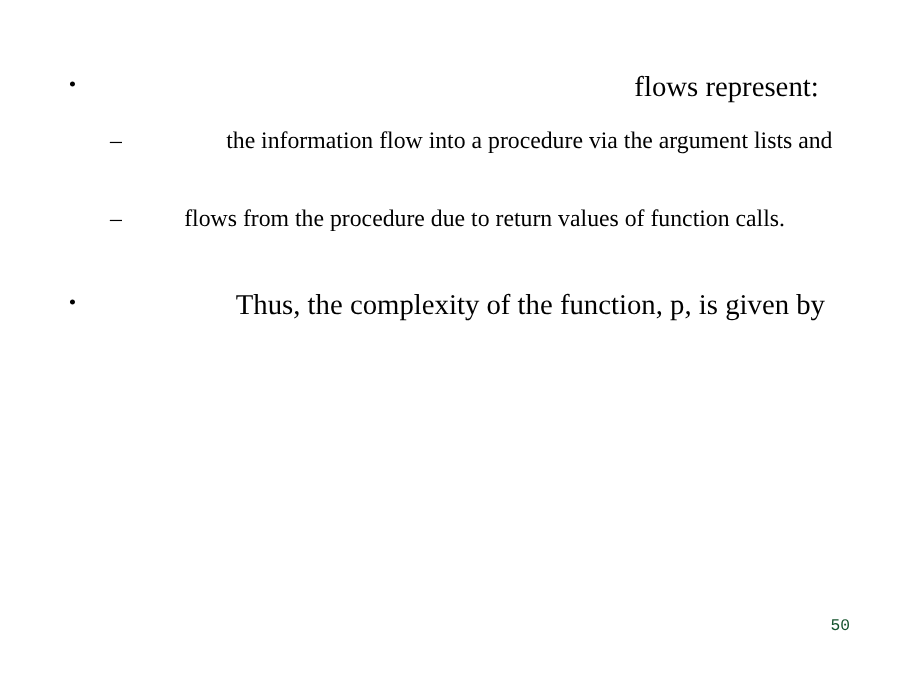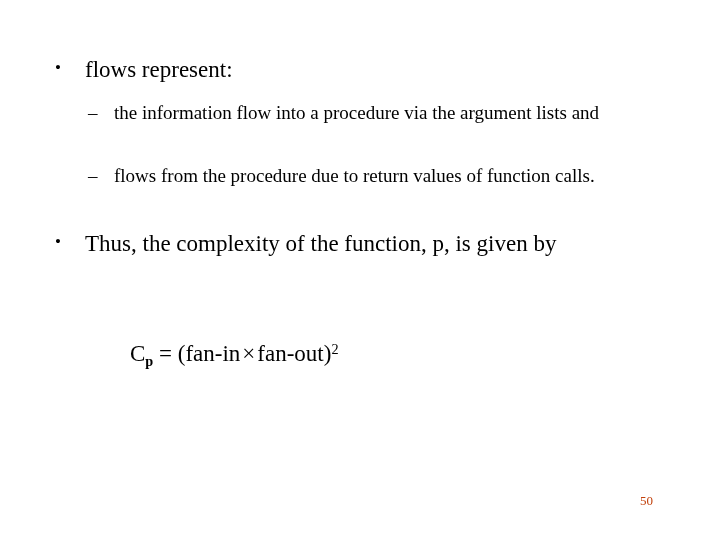--- a/index.html
+++ b/index.html
@@ -31,20 +31,21 @@
   .bullet-marker {
     flex: 0 0 auto;
     color: #000;
     line-height: 1.22;
   }
 
   .bullet-text {
     flex: 1 1 auto;
     line-height: 1.22;
     color: #000;
+    text-align: right;
   }
 
   
   .level1 {
     font-size: 23px;
   }
   .level1 .bullet-marker {
     font-size: 17px;
     width: 30px;
     padding-top: 2px;
@@ -107,24 +108,24 @@
   .mul {
     padding: 0 2px;
   }
 
   
   .page-number {
     position: absolute;
     left: 640px;
     top: 493px;
     width: 40px;
-    text-align: left;
-    font-family: Liberation Serif, serif;
+    text-align: right;
+    font-family: Liberation Mono, monospace;
     font-size: 13px;
-    color: #c2410c;
+    color: #14532d;
   }
 </style>
 </head>
 <body>
 
 <div class="slide">
 
   <div class="bullet-block level1" id="blk-flows-represent">
     <span class="bullet-marker">•</span>
     <span class="bullet-text">flows represent:</span>
@@ -138,21 +139,16 @@
   <div class="bullet-block level2" id="blk-sub-return">
     <span class="bullet-marker">–</span>
     <span class="bullet-text">flows from the procedure due to return values of function calls.</span>
   </div>
 
   <div class="bullet-block level1" id="blk-thus">
     <span class="bullet-marker">•</span>
     <span class="bullet-text">Thus, the complexity of the function, p, is given by</span>
   </div>
 
-  <div class="formula">
-    <span>C</span><sub>p</sub>
-    <span>=</span>
-    <span>(</span><span>fan-in</span><span class="mul">×</span><span>fan-out</span><span>)</span><sup>2</sup>
-  </div>
 
   <div class="page-number">50</div>
 
 </div>
 
 </body></html>

